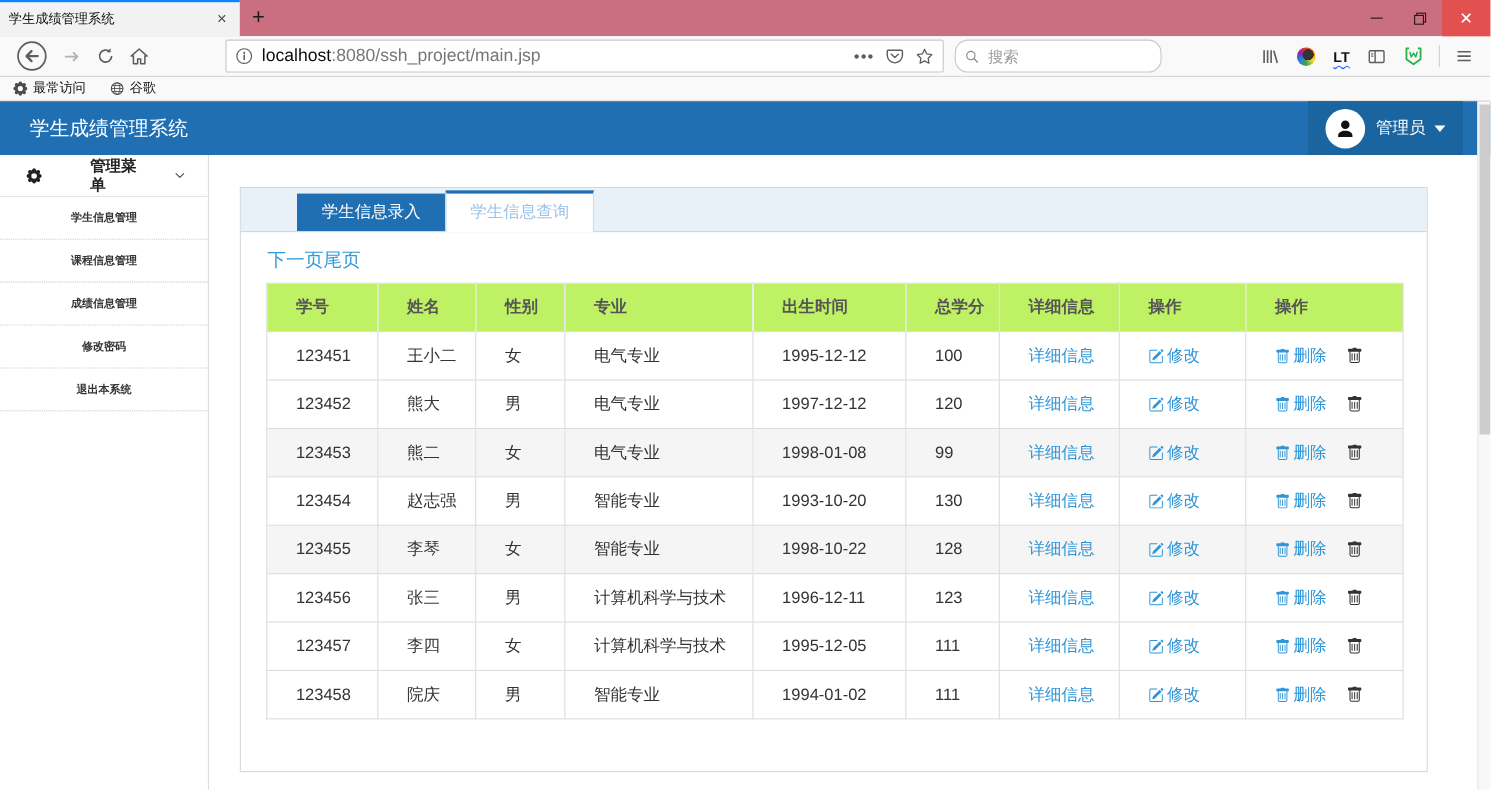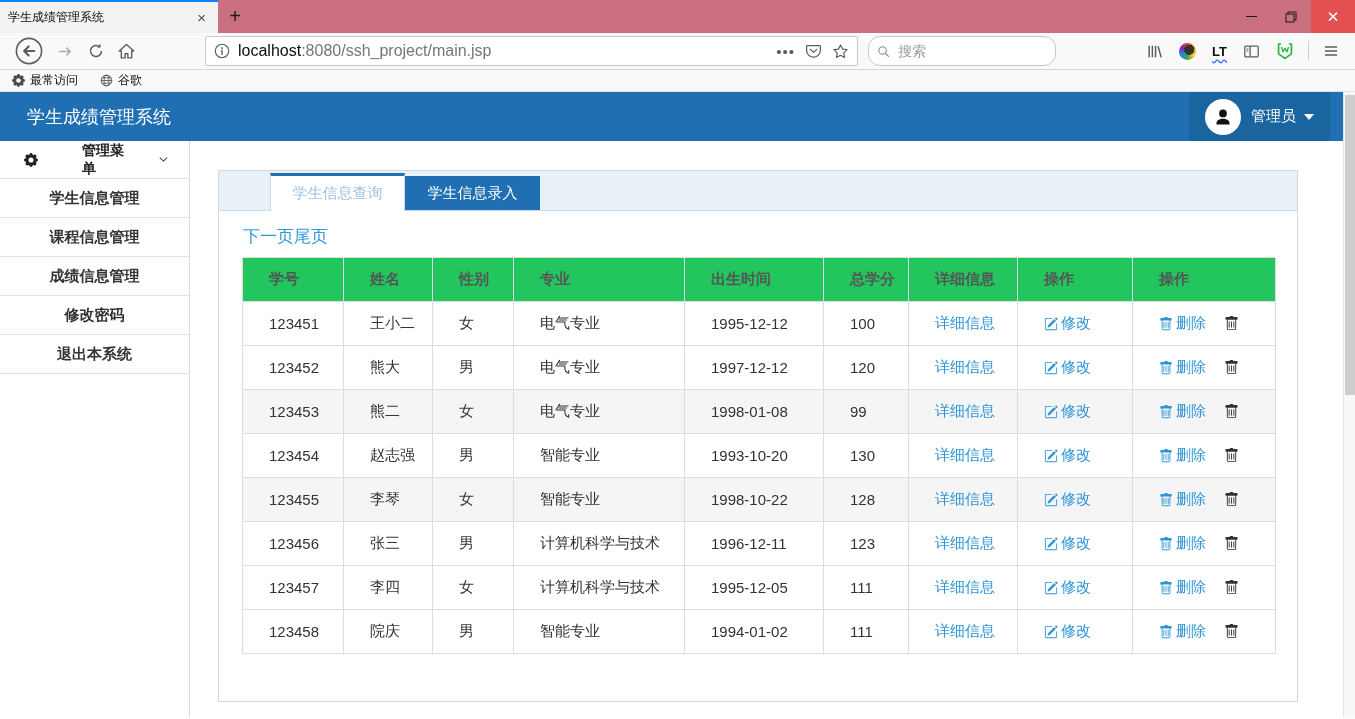--- a/index.html
+++ b/index.html
@@ -56,35 +56,35 @@
   .avatar { width:36px; height:36px; border-radius:50%; background:#fff; display:flex; align-items:center; justify-content:center; }
   .admin-name { color:#fff; font-size:15px; margin:0 8px 0 10px; }
   .caret-down { width:0; height:0; border-left:5px solid transparent; border-right:5px solid transparent; border-top:6px solid #fff; }
 
   .page-body { display:flex; height:577px; }
   .sidebar { width:190px; background:#fff; border-right:1px solid #dcdcdc; }
   .menu-head { height:38px; display:flex; align-items:center; padding:0 20px 0 24px; border-bottom:1px solid #e2e2e2; cursor:pointer;gap:30px; }
   .menu-head .gear { color:#222; display:flex; }
   .menu-head-label { font-size:14px; font-weight:700; color:#222; margin-left:14px; flex:1; }
   .menu-chevron { color:#555; display:flex; }
-  .menu-item { height:39px; display:flex; align-items:center; justify-content:center; font-size:15px; font-weight:700; color:#333; border-bottom:1px dotted #ccc; cursor:pointer; }
+  .menu-item { height:39px; display:flex; align-items:center; justify-content:center; font-size:10px; font-weight:700; color:#333; border-bottom:1px dotted #ccc; cursor:pointer; }
 
   .content { flex:1; background:#fff; }
   .card { width:1080px; height:532px; margin:29px 0 0 28px; background:#fff; border:1px solid #d7d7d7; }
   .tabstrip { height:40px; background:#e9f1f8; border-bottom:1px solid #c9dbeb; display:flex; align-items:flex-end; padding-left:51px; }
   .tab { width:135px; text-align:center; font-size:15px; cursor:pointer; }
   .tab.active { height:38px; line-height:34px; margin-bottom:-1px; background:#fff; border:1px solid #cfdce8; border-top:3px solid #1f6fb2; border-bottom:none; color:#9cc3e6; }
   .tab.inactive { height:34px; line-height:34px; background:#1f6fb2; color:#fff; border:none; }
   .card-body { padding:12px 21px 0 23px; }
   .pagination { font-size:17px; margin:2px 0 9px 1px; }
   .pagination a { color:#2e9ad9; text-decoration:none; cursor:pointer; }
 
   table.students { border-collapse:collapse; table-layout:fixed; width:1033px; }
   table.students th, table.students td { border:1px solid #ddd; height:44px; font-size:15px; padding:0 4px 0 26px; text-align:left; white-space:nowrap; overflow:hidden; }
-  table.students th { background:#22c55e; color:#555; font-weight:700;font-family:Liberation Mono, monospace; }
+  table.students th { background:#bef264; color:#555; font-weight:700;font-family:Liberation Mono, monospace; }
   table.students td { color:#333; }
   tr.striped td { background:#f5f5f5; }
   td.op-cell { text-align:center; padding:0; }
   a.tbl-link { color:#2e95d9; text-decoration:none; cursor:pointer; display:inline-flex; align-items:center; gap:3px; vertical-align:middle; }
   .trash-black { color:#333; display:inline-flex; margin-left:18px; vertical-align:middle; cursor:pointer; }
 </style>
 </head>
 <body>
 
 <div class="titlebar">
@@ -248,22 +248,22 @@
       <div class="menu-item">学生信息管理</div>
       <div class="menu-item">课程信息管理</div>
       <div class="menu-item">成绩信息管理</div>
       <div class="menu-item">修改密码</div>
       <div class="menu-item">退出本系统</div>
     </div>
 
     <div class="content">
       <div class="card">
         <div class="tabstrip">
+          <div class="tab inactive">学生信息录入</div>
           <div class="tab active">学生信息查询</div>
-          <div class="tab inactive">学生信息录入</div>
         </div>
         <div class="card-body">
           <div class="pagination"><a>下一页</a><a>尾页</a></div>
 
           <table class="students">
             <colgroup>
               <col style="width:101px">
                 <col style="width:89px">
                 <col style="width:81px">
               <col style="width:171px">

